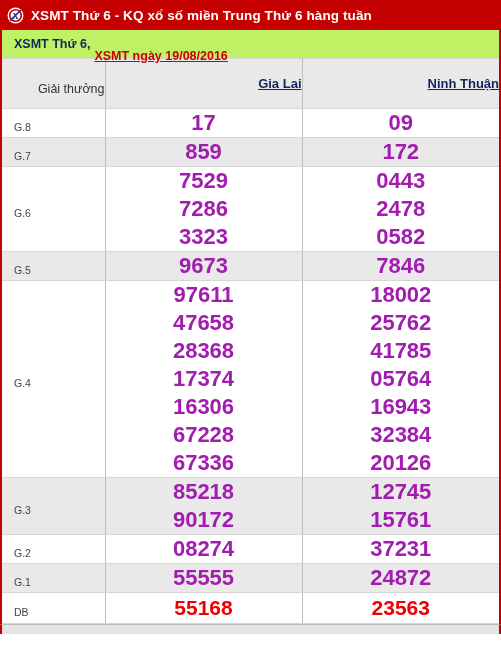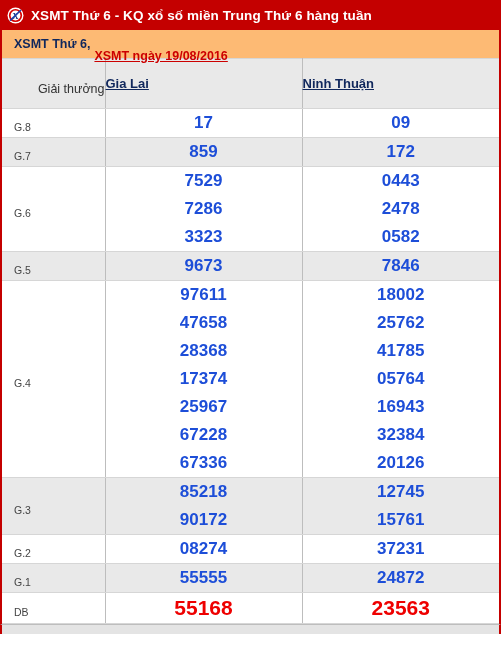--- a/index.html
+++ b/index.html
@@ -43,21 +43,21 @@
     letter-spacing: 0.1px;
     white-space: nowrap;
     line-height: 1;
   }
 
   
   .subbar {
     height: 28px;
     border-left: 2px solid #c40000;
     border-right: 2px solid #c40000;
-    background: #fdba74;
+    background: #bef264;
     display: flex;
     align-items: center;
     padding-left: 12px;
   }
   .subbar-lead {
     color: #10275c;
     font-size: 12.5px;
     font-weight: bold;
     white-space: nowrap;
   }
@@ -108,21 +108,21 @@
   th.label {
     text-align: right;
     padding-left: 12px !important;
     color: #333333;
     font-weight: normal;
     font-size: 12.5px;
     vertical-align: top;
     padding-top: 11px !important;
   }
   th.prov {
-    text-align: left;
+    text-align: right;
   }
   th.prov .provlink {
     color: #10275c;
     font-weight: bold;
     font-size: 13px;
     text-decoration: underline;
     cursor: pointer;
   }
 
   tbody tr.shade td { background: #e9e9e9; }
@@ -132,23 +132,23 @@
     color: #444444;
     font-size: 10.5px;
     text-align: left;
     padding-left: 12px !important;
     vertical-align: top;
     padding-top: 7px !important;
     white-space: nowrap;
   }
   td.nums {
     text-align: center;
-    color: #1d4ed8;
-    font-weight: bold;
-    font-size: 17px;
+    color: #a21caf;
+    font-weight: bold;
+    font-size: 22px;
   }
   td.nums .n {
     display: block;
     line-height: 28px;
     height: 28px;
   }
   tr.db td.nums {
     color: #ee0000;
     font-size: 21px;
   }
@@ -245,21 +245,21 @@
               <span class="n">7846</span>
             </td>
           </tr>
           <tr class="plain">
             <td class="label">G.4</td>
             <td class="nums prov1">
               <span class="n">97611</span>
               <span class="n">47658</span>
               <span class="n">28368</span>
               <span class="n">17374</span>
-              <span class="n">25967</span>
+              <span class="n">16306</span>
               <span class="n">67228</span>
               <span class="n">67336</span>
             </td>
             <td class="nums ">
               <span class="n">18002</span>
               <span class="n">25762</span>
               <span class="n">41785</span>
               <span class="n">05764</span>
               <span class="n">16943</span>
               <span class="n">32384</span>

